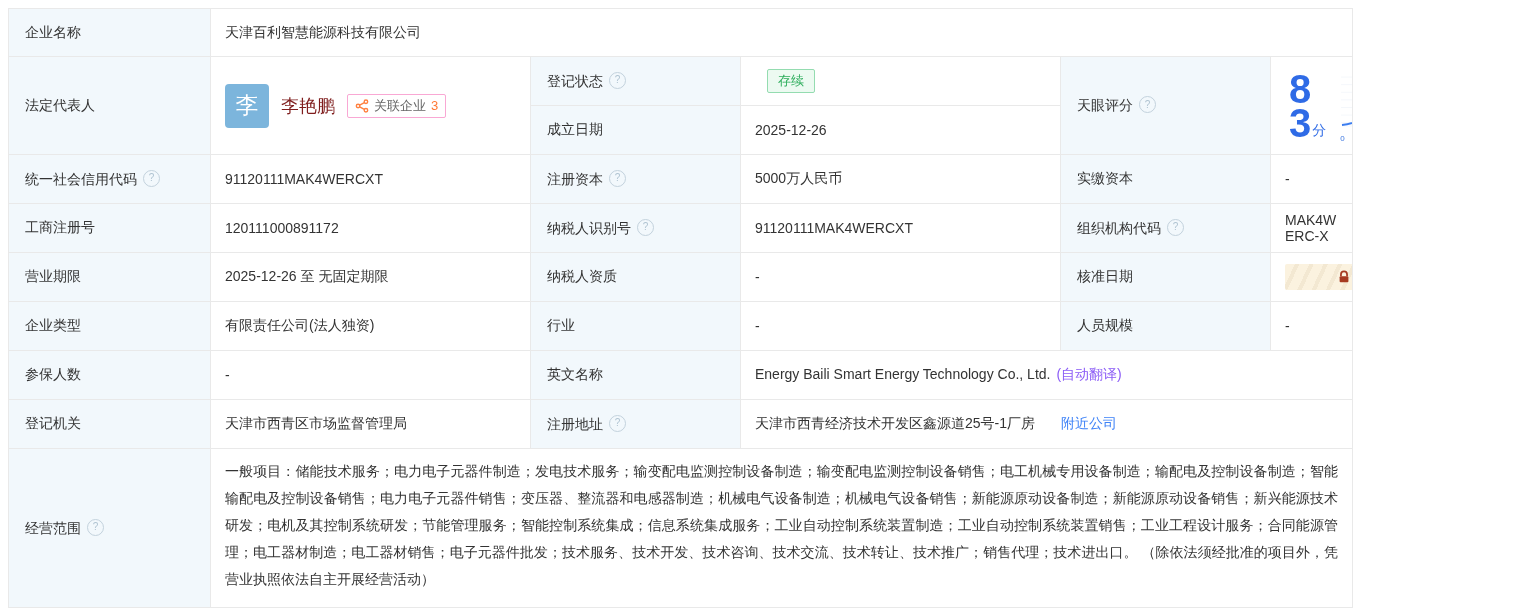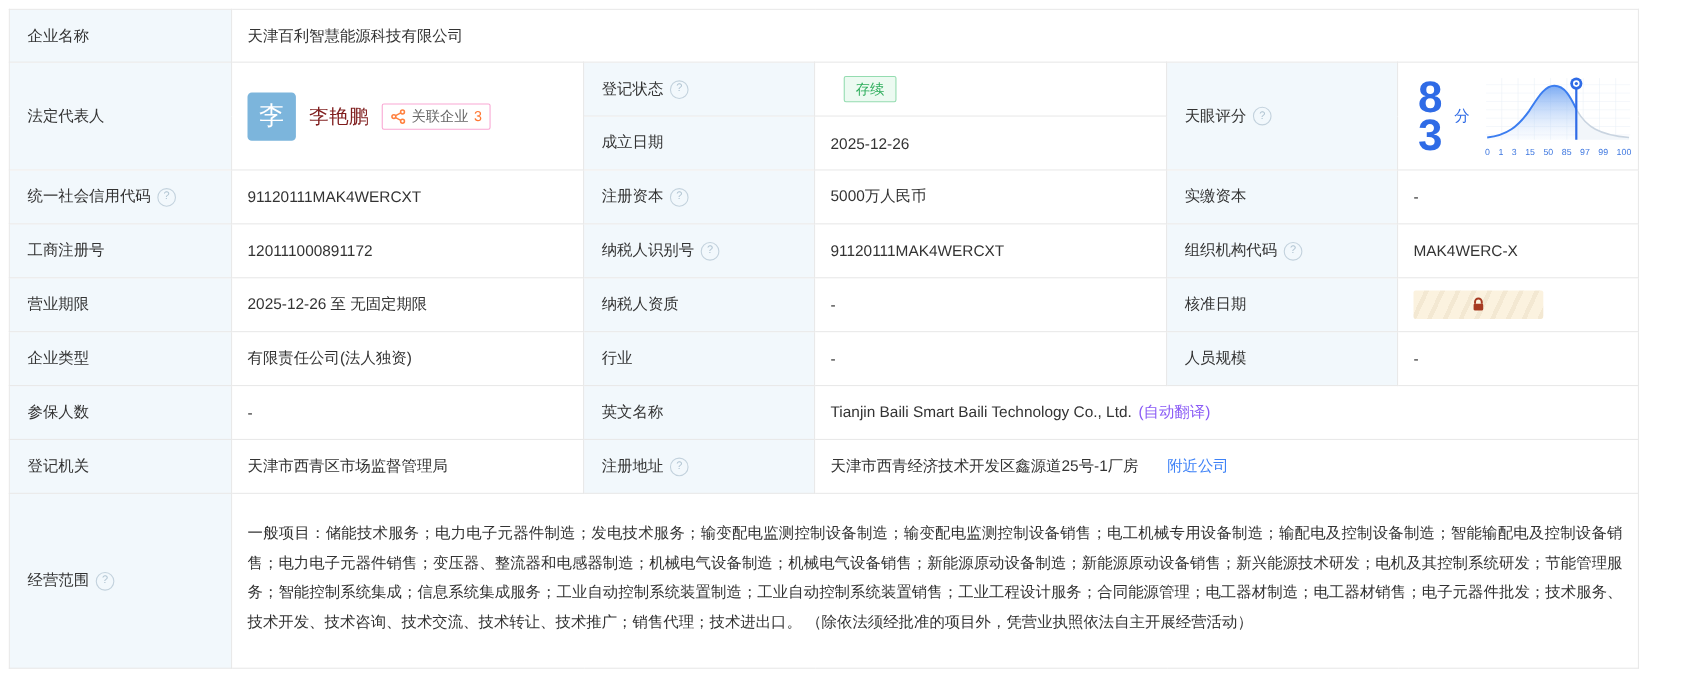--- a/index.html
+++ b/index.html
@@ -1,18 +1,18 @@
 <!DOCTYPE html>
 <html><head>
 <meta charset="utf-8">
 <style>
   html,body{margin:0;padding:0;background:#fff;color:#333;
     font-family:"Liberation Sans","DejaVu Sans",sans-serif;font-size:14px;}
   .wrap{padding:8px;width:1518px;}
-  table.info{border-collapse:collapse;width:1482px;table-layout:fixed;}
+  table.info{border-collapse:collapse;width:1345px;table-layout:fixed;}
   td{border:1px solid #e9e9e9;padding:4px 14px;vertical-align:middle;
      overflow:hidden;word-break:break-all;}
   td.label{background:#f2f8fc;padding-left:16px;color:#333;}
   tr{height:49px;}
   tr.r1{height:48px;}
   tr.r-scope{height:159px;}
 
   .help{display:inline-flex;align-items:center;justify-content:center;
     width:15px;height:15px;border:1px solid #c3d2dd;border-radius:50%;
     color:#afc3d1;font-size:10px;line-height:1;margin-left:6px;
@@ -23,21 +23,21 @@
 
   .legal-cell{display:flex;align-items:center;gap:12px;}
   .avatar{width:44px;height:44px;border-radius:4px;background:#7cb5dc;color:#fff;
     font-size:23px;display:flex;align-items:center;justify-content:center;cursor:pointer;flex:none;}
   .name-link{color:#7f1d1d;font-size:18px;text-decoration:none;cursor:pointer;font-family:Liberation Mono, monospace;}
   .related-badge{display:inline-flex;align-items:center;gap:5px;border:1px solid #f9a8d4;
     border-radius:2px;padding:2px 7px;font-size:13px;color:#666;cursor:pointer;background:#fff;}
   .related-count{color:#ff7733;}
 
   .score-cell{display:flex;align-items:center;gap:14px;padding-left:4px;}
-  .score-big{display:flex;align-items:center;cursor:pointer;}
+  .score-big{display:flex;align-items:flex-end;cursor:pointer;}
   .score-num{font-size:40px;font-weight:bold;color:#2f6be6;line-height:.85;letter-spacing:-1px;}
   .score-unit{font-size:14px;color:#2f6be6;margin-left:2px;}
   .mini-chart{display:flex;flex-direction:column;align-items:center;}
   .axis-row{display:flex;justify-content:space-between;width:133px;
     font-size:8px;color:#3f78e0;margin-top:1px;}
   .axis-row span{flex:none;}
 
   .eng-note{color:#8b5cf6;margin-left:6px;}
   .addr-link{color:#3e82f7;margin-left:26px;text-decoration:none;cursor:pointer;white-space:nowrap;}
   .scope-cell{padding-bottom:10px;}
@@ -206,21 +206,21 @@
     <td class="dash">-</td>
     <td class="label">人员规模</td>
     <td class="dash">-</td>
   </tr>
 
   <tr>
     <td class="label">参保人数</td>
     <td class="dash">-</td>
     <td class="label">英文名称</td>
     <td colspan="3">
-      <span>Tianjin Baili Smart Baili Technology Co., Ltd.</span><span class="eng-note">(自动翻译)</span>
+      <span>Energy Baili Smart Energy Technology Co., Ltd.</span><span class="eng-note">(自动翻译)</span>
     </td>
   </tr>
 
   <tr>
     <td class="label">登记机关</td>
     <td>天津市西青区市场监督管理局</td>
     <td class="label">
       <span>注册地址</span><span class="help">?</span>
     </td>
     <td colspan="3">

